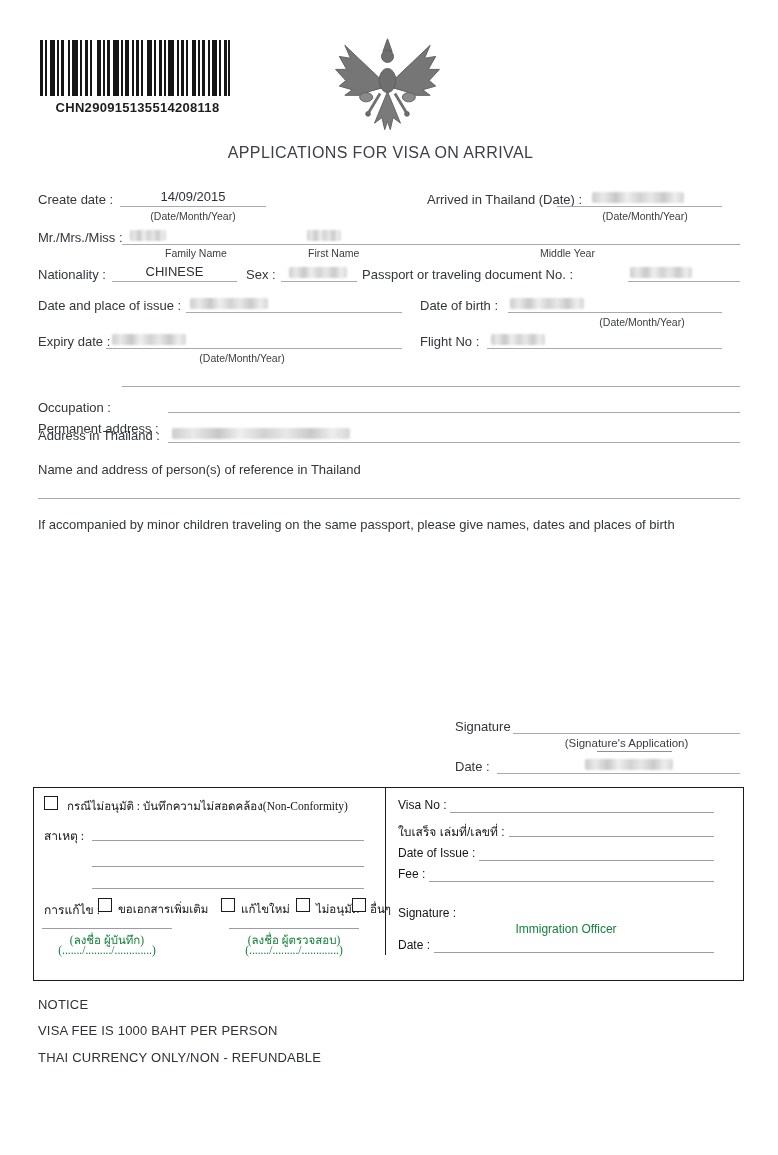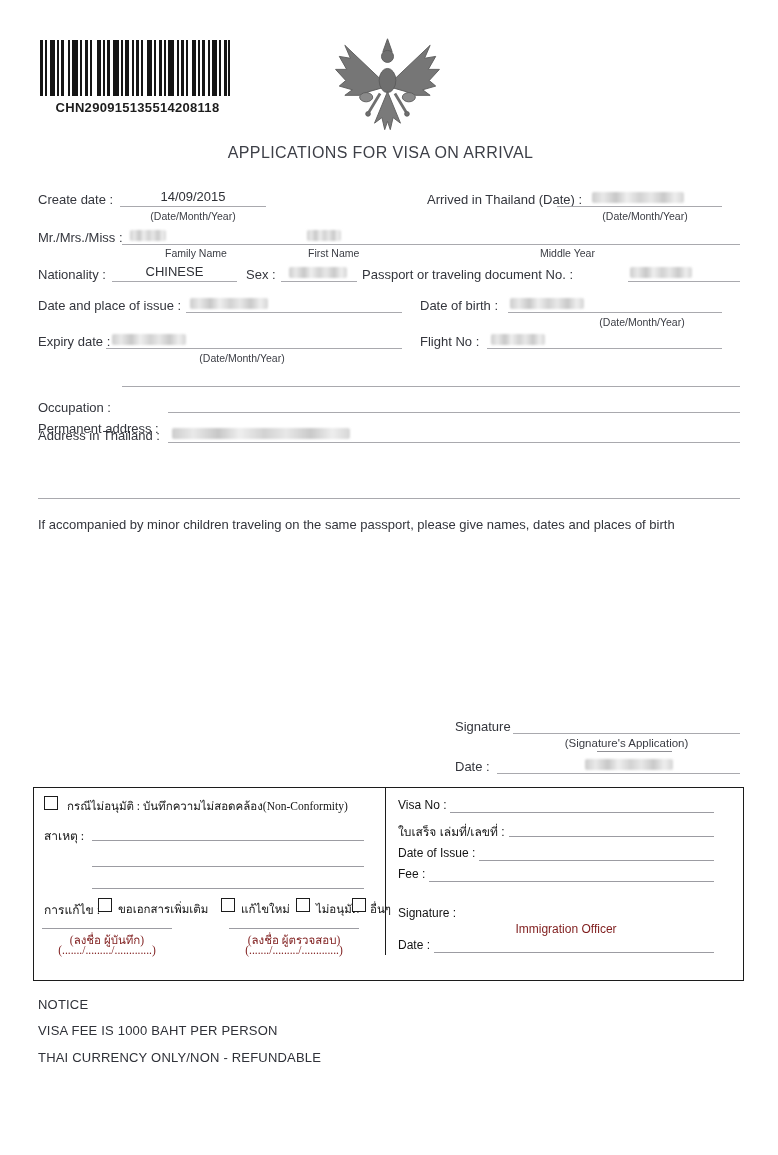--- a/index.html
+++ b/index.html
@@ -29,21 +29,21 @@
   }
   .obox-body{position:relative;height:167px;display:flex;}
   .ocol-left{position:relative;width:352px;border-right:1.6px solid #1c1c1c;box-sizing:border-box;font-family:Liberation Serif, serif;}
   .ocol-right{position:relative;flex:1;}
   .othai{font-size:11.5px;color:#141414;white-space:nowrap;}
   .ochk{position:absolute;width:14px;height:14px;border:1.6px solid #1c1c1c;background:#fff;box-sizing:border-box;}
   .oline{position:absolute;border-bottom:1px solid #9c9ca2;height:0;}
   .orow{position:absolute;left:12px;right:29px;display:flex;align-items:flex-start;}
   .orow .olbl{font-size:12px;color:#141414;white-space:nowrap;padding-right:4px;}
   .orow .ofill{flex:1;border-bottom:1px solid #9c9ca2;height:14px;}
-  .ocenter{position:absolute;text-align:center;font-size:11.5px;color:#7f1d1d;white-space:nowrap;}
+  .ocenter{position:absolute;text-align:center;font-size:11.5px;color:#15803d;white-space:nowrap;}
   .notice{font-size:13px;color:#2f3138;letter-spacing:.2px;white-space:nowrap;}
   .barcode-text{font-size:13px;font-weight:bold;letter-spacing:.3px;color:#1d1d1d;text-align:center;}
   .title{font-size:16px;color:#3d3f47;letter-spacing:.4px;text-align:center;white-space:nowrap;}
 </style>
 </head>
 <body>
 
 <div class="page">
 
   <svg class="abs" style="left:40px;top:40px;" width="190" height="56" viewBox="0 0 190 56">
@@ -159,20 +159,21 @@
   <div class="line" style="left:122px;top:368px;width:618px;"></div>
 
   <div class="abs lbl" style="left:38px;top:420px;">Permanent address :</div>
   <div class="line" style="left:168px;top:394px;width:572px;"></div>
 
   <div class="abs lbl" style="left:38px;top:427px;">Address in Thailand :</div>
   <div class="line" style="left:168px;top:424px;width:572px;">
     <div class="redact" style="left:4px;top:4px;width:178px;"></div>
   </div>
 
+  <div class="abs lbl" style="left:38px;top:461px;">Name and address of person(s) of reference in Thailand</div>
   <div class="line" style="left:38px;top:480px;width:702px;"></div>
 
   <div class="abs lbl" style="left:38px;top:516px;">If accompanied by minor children traveling on the same passport, please give names, dates and places of birth</div>
 
   <div class="abs lbl" style="left:455px;top:718px;">Signature</div>
   <div class="line" style="left:513px;top:715px;width:227px;"></div>
   <div class="abs hint" style="left:513px;top:737px;width:227px;font-size:11.5px;">(Signature's Application)</div>
   <div class="abs" style="left:597px;top:751px;width:75px;border-bottom:1px solid #8f8f94;"></div>
   <div class="abs lbl" style="left:455px;top:758px;">Date :</div>
   <div class="line" style="left:497px;top:755px;width:243px;">

